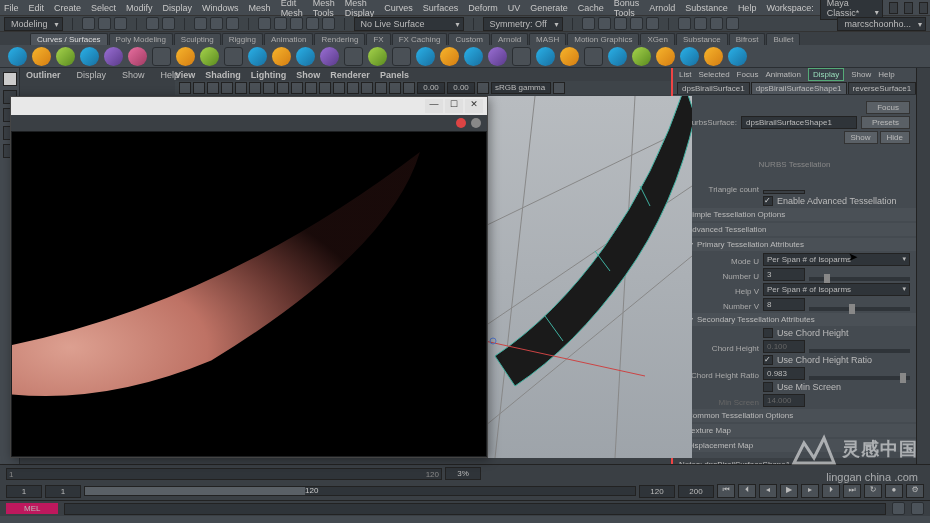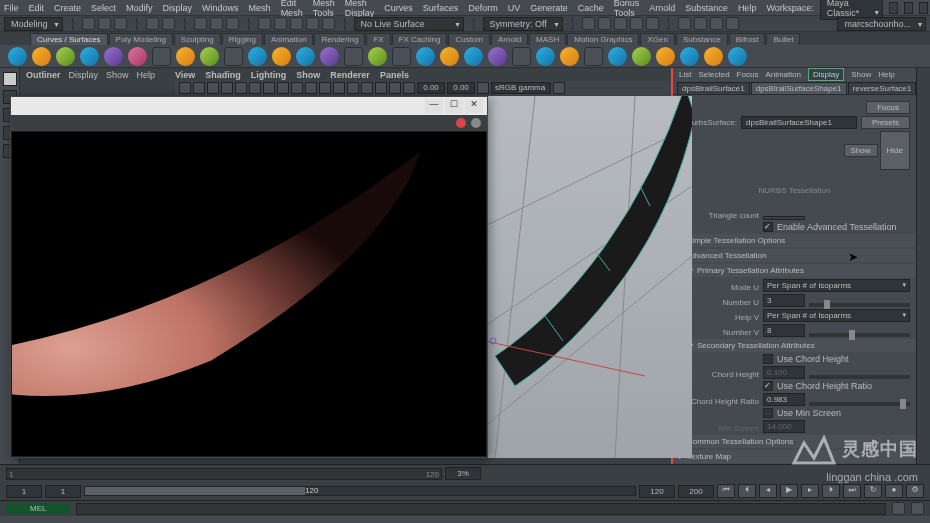--- a/index.html
+++ b/index.html
@@ -30,21 +30,21 @@
   .c4{background:linear-gradient(135deg,#9a6fd4,#5a3a8a);}
   .c5{background:linear-gradient(135deg,#e86fa0,#a03a62);}
   .c6{background:#4a5056; border:1px solid #2a2e32; border-radius:3px;}
   
   .main{ position:relative; height:396px; display:flex;}
   .left-tool{ width:20px; background:#444a50; border-right:1px solid #2a2e32; display:flex; flex-direction:column; gap:4px; padding-top:4px; align-items:center;}
   .tool{ width:14px; height:14px; background:#3a3f44; border:1px solid #222;}
   .tool.arrow{background:#ccc;}
   
   .viewports{ flex:1; position:relative; background:#3a3f44;}
-  .outliner-head{position:absolute; left:2px; top:0; height:13px; width:150px; display:flex; align-items:center; gap:8px; font-size:9px; padding:0 4px; color:#bbb; z-index:3;}
+  .outliner-head{position:absolute; left:2px; top:0; height:13px; width:150px; display:flex; align-items:center; gap:16px; font-size:9px; padding:0 4px; color:#bbb; z-index:3;}
   .viewmenu{ position:absolute; left:151px; top:0; right:0; height:13px; display:flex; gap:10px; align-items:center; font-size:9px; padding:0 4px; color:#bbb; z-index:3;font-weight:bold;}
   .view-icons{position:absolute; left:155px; top:13px; right:0; height:14px; background:#3e4449; display:flex; gap:2px; align-items:center; padding:0 4px; z-index:3;}
   .vi{width:12px;height:12px;background:#4a5056;border:1px solid #222;}
   .vi.num{background:#2f3439; width:28px; font-size:8px; color:#bbb; text-align:center;}
   .vi.txt{background:#2f3439; width:60px; font-size:8px; color:#bbb; padding-left:3px;}
   
   .render-win{ position:absolute; left:-10px; top:28px; width:478px; height:362px; background:#1c1e20; border:1px solid #444; z-index:5; box-shadow:2px 2px 10px rgba(0,0,0,.4);}
   .rw-title{ height:18px; background:#e8e8e8; display:flex; justify-content:flex-end; gap:2px; padding:0 4px; align-items:center;}
   .rw-btn{width:18px;height:14px; background:#e0e0e0; text-align:center; font-size:9px; color:#333;}
   .rw-tool{ height:16px; background:#3a3f44; display:flex; justify-content:flex-end; gap:5px; align-items:center; padding:0 6px;}
@@ -85,21 +85,21 @@
   
   .timeline{height:18px; background:#3a3f44; border-top:1px solid #222; display:flex; align-items:center; padding:0 6px; gap:3px;}
   .tl-track{flex:1; height:12px; background:#2f3439; border:1px solid #222; position:relative;}
   .tl-num{position:absolute; top:1px; font-size:8px; color:#888;}
   .range{height:18px; background:#3a3f44; display:flex; align-items:center; gap:3px; padding:0 6px;}
   .rg-in{width:36px;background:#2f3439;border:1px solid #222;padding:1px 3px;font-size:8px;text-align:center;}
   .rg-track{flex:1;height:10px;background:#2f3439;border:1px solid #222;position:relative;}
   .rg-bar{position:absolute;left:0;width:40%;height:100%;background:#5a6066;}
   .pb{width:18px;height:14px;background:#4a5056;border:1px solid #222;text-align:center;font-size:8px;}
   .cmd{height:16px;background:#3a3f44;display:flex;align-items:center;padding:0 6px;gap:6px;border-top:1px solid #222;}
-  .cmd-lbl{background:#14532d;padding:1px 24px;font-size:8px;}
+  .cmd-lbl{background:#be185d;padding:1px 18px;font-size:8px;}
   .cmd-in{flex:1;background:#2f3439;border:1px solid #222;height:12px;}
   
   .watermark{position:absolute; right:12px; bottom:40px; z-index:20; opacity:.55; pointer-events:none; color:#fff; font-size:11px; text-align:right;}
   .watermark .big{font-size:18px; letter-spacing:1px; font-weight:bold;}
   .cursor{position:absolute; left:848px; top:250px; z-index:30; font-size:12px; color:#000;}
 </style>
 </head>
 <body>
 
 <div class="menubar">
@@ -346,21 +346,21 @@
       <div class="ab-row" style="justify-content:flex-end">
         <div class="ab-btn">Focus</div>
       </div>
       <div class="ab-row">
         <span class="form-lbl" style="width:58px">nurbsSurface:</span>
         <div class="ab-field">dpsBirailSurfaceShape1</div>
         <div class="ab-btn">Presets</div>
       </div>
       <div class="ab-row" style="justify-content:flex-end;gap:2px">
         <div class="ab-btn" style="padding:1px 6px">Show</div>
-        <div class="ab-btn" style="padding:14px 6px">Hide</div>
+        <div class="ab-btn" style="padding:1px 6px">Hide</div>
       </div>
       <div style="text-align:center;margin:16px 0;font-size:8px;color:#888">NURBS Tessellation</div>
       <div class="form-row">
         <span class="form-lbl">Triangle count</span>
         <div class="form-in" style="background:#3a3f44"></div>
       </div>
       <div class="form-row">
         <span class="form-lbl"></span>
         <div class="chk on"></div>
         <span>Enable Advanced Tessellation</span>

